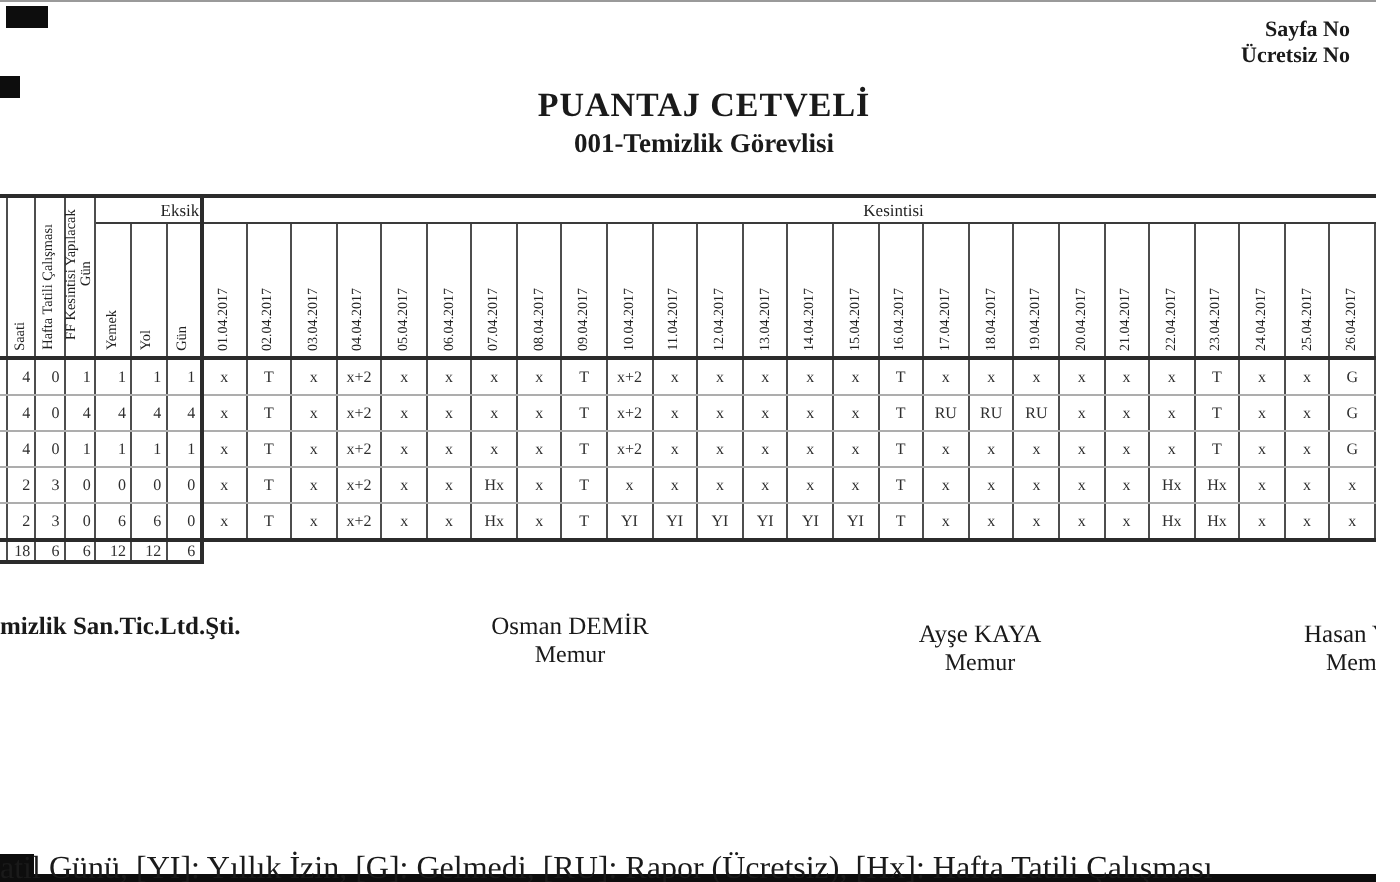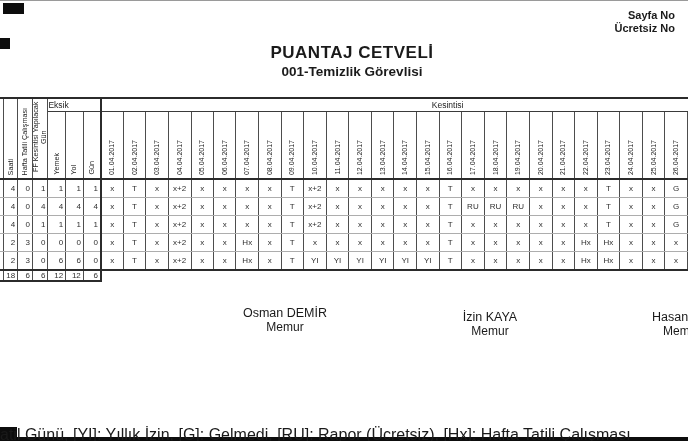--- a/index.html
+++ b/index.html
@@ -1,32 +1,32 @@
 <!DOCTYPE html>
 <html><head>
 <meta charset="utf-8">
 <style>
   html,body{margin:0;padding:0;background:#fff;}
   .sheet{position:relative;width:688px;height:441px;background:#ffffff;overflow:hidden;
-         font-family:Liberation Sans, sans-serif;color:#1a1a1a;}
+         font-family:Liberation Serif, serif;color:#1a1a1a;}
   
   .mark{position:absolute;background:#0d0d0d;}
   .topline{position:absolute;left:0;top:0;width:700px;height:1px;background:#9a9a9a;}
   
   .pageno{position:absolute;top:9px;right:13px;text-align:right;font-weight:bold;
           font-size:11px;line-height:13px;}
   .titleblock{position:absolute;left:0;top:43px;width:704px;text-align:center;}
   .title-main{font-weight:bold;font-size:17px;letter-spacing:.5px;}
   .title-sub{font-weight:bold;font-size:13.5px;margin-top:1px;}
   
   .tblwrap{position:absolute;left:0;top:97px;}
   table{border-collapse:collapse;table-layout:fixed;border-top:2px solid #2b2b2b;}
   th,td{padding:0;margin:0;}
   th{font-weight:normal;}
-  th.grp{height:12px;font-size:8.5px;text-align:left;vertical-align:middle;
+  th.grp{height:12px;font-size:8.5px;text-align:right;vertical-align:middle;
          border-bottom:1px solid #3a3a3a;border-right:1px solid #4d4d4d;color:#222;}
   th.grp.tarih{text-align:left;padding-left:0;border-right:none;}
   th.grp.tarih span{display:inline-block;margin-left:330px;}
   th.rot{position:relative;border-right:1px solid #4d4d4d;border-bottom:2px solid #2b2b2b;}
   th.rot .v{position:absolute;bottom:3px;left:50%;transform:translateX(-50%) rotate(180deg);
             writing-mode:vertical-rl;font-size:7.2px;line-height:1.05;color:#222;
             white-space:normal;max-height:76px;}
   th.rot2{height:66px;}
   th.rot2 .v{max-height:60px;}
   th.dateh .v{font-size:7px;white-space:nowrap;}
@@ -392,27 +392,28 @@
             <td class="num">6</td>
             <td class="num">12</td>
             <td class="num">12</td>
             <td class="num thickR">6</td>
             <td class="void" colspan="26"></td>
           </tr>
         </tbody>
       </table>
   </div>
 
+  <div class="company">mizlik San.Tic.Ltd.Şti.</div>
 
   <div class="sig" style="left:200px;top:306px;width:170px;text-align:center;">
     <div>Osman DEMİR</div>
     <div class="role">Memur</div>
   </div>
   <div class="sig" style="left:405px;top:310px;width:170px;">
-    <div>İzin KAYA</div>
+    <div>Ayşe KAYA</div>
     <div class="role">Memur</div>
   </div>
   <div class="sig sig-right" style="left:652px;top:310px;width:120px;">
     <div>Hasan YI</div>
     <div class="role">Mem</div>
   </div>
 
   <div class="legend">atil Günü, [YI]: Yıllık İzin, [G]: Gelmedi, [RU]: Rapor (Ücretsiz), [Hx]: Hafta Tatili Çalışması</div>
 
 </div>

